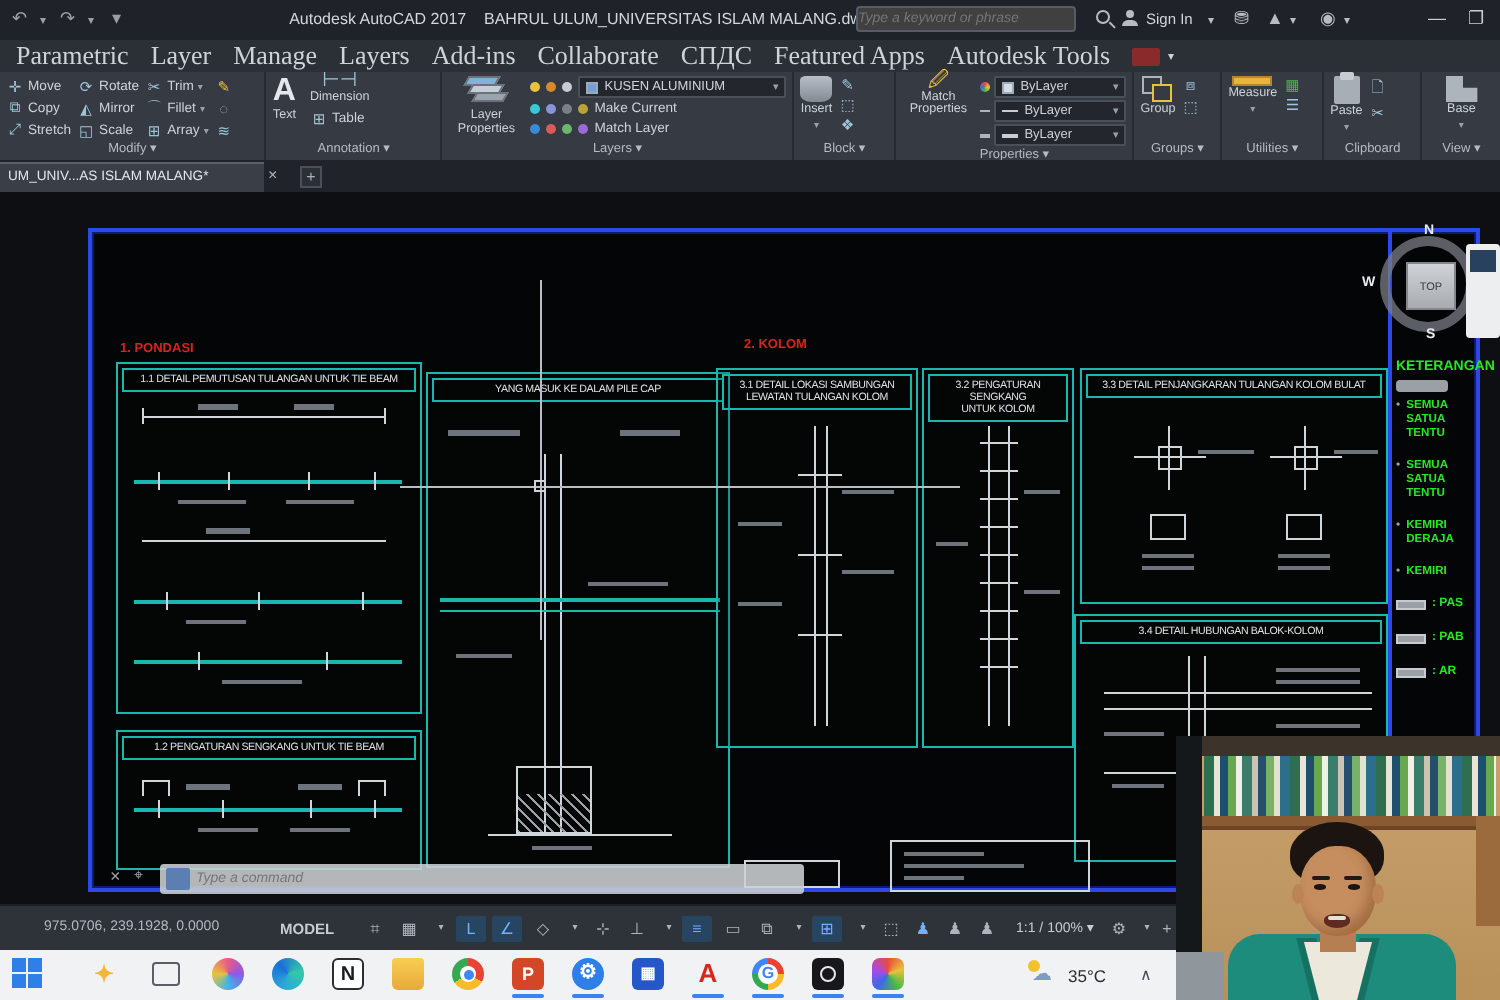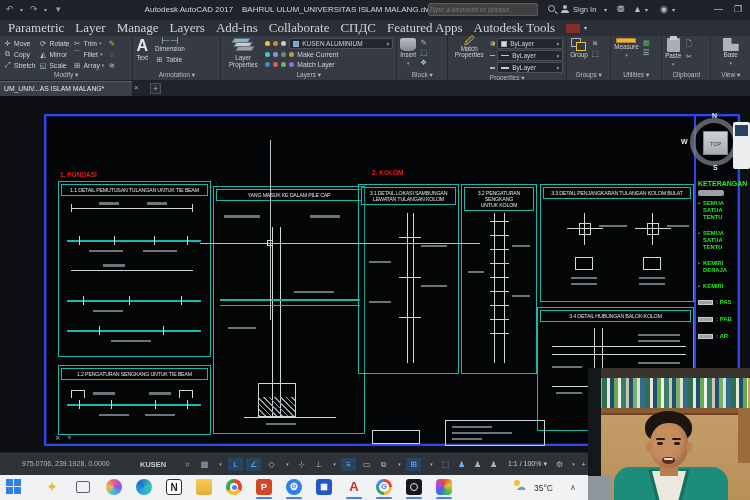--- a/index.html
+++ b/index.html
@@ -671,25 +671,29 @@
 
   <div class="mini-table" style="left:445px; top:324px; width:100px; height:26px">
     <span class="skg" style="left:6px; top:5px; width:40px; height:2px"></span>
     <span class="skg" style="left:6px; top:11px; width:60px; height:2px"></span>
     <span class="skg" style="left:6px; top:17px; width:30px; height:2px"></span>
   </div>
   <div class="mini-table" style="left:372px; top:334px; width:48px; height:14px"></div>
 
   <span id="cmd-close">×</span>
   <span id="cmd-wrench">⌖</span>
+  <div id="cmdbar">
+    <span id="cmd-icon"></span>
+    <input id="cmd-input" placeholder="Type a command" style="">
+  </div>
 </div>
 
 <div id="statusbar">
   <span id="sb-coords">975.0706, 239.1928, 0.0000</span>
-  <span id="sb-model">KUSEN</span>
+  <span id="sb-model">MODEL</span>
   <span class="sb-ic" style="left:180px">⌗</span>
   <span class="sb-ic" style="left:197px">▦</span>
   <span class="sb-ic" style="left:213px; font-size:5px">▾</span>
   <span class="sb-ic sb-on" style="left:228px">L</span>
   <span class="sb-ic sb-on" style="left:246px">∠</span>
   <span class="sb-ic" style="left:264px">◇</span>
   <span class="sb-ic" style="left:280px; font-size:5px">▾</span>
   <span class="sb-ic" style="left:294px">⊹</span>
   <span class="sb-ic" style="left:311px">⊥</span>
   <span class="sb-ic" style="left:327px; font-size:5px">▾</span>

